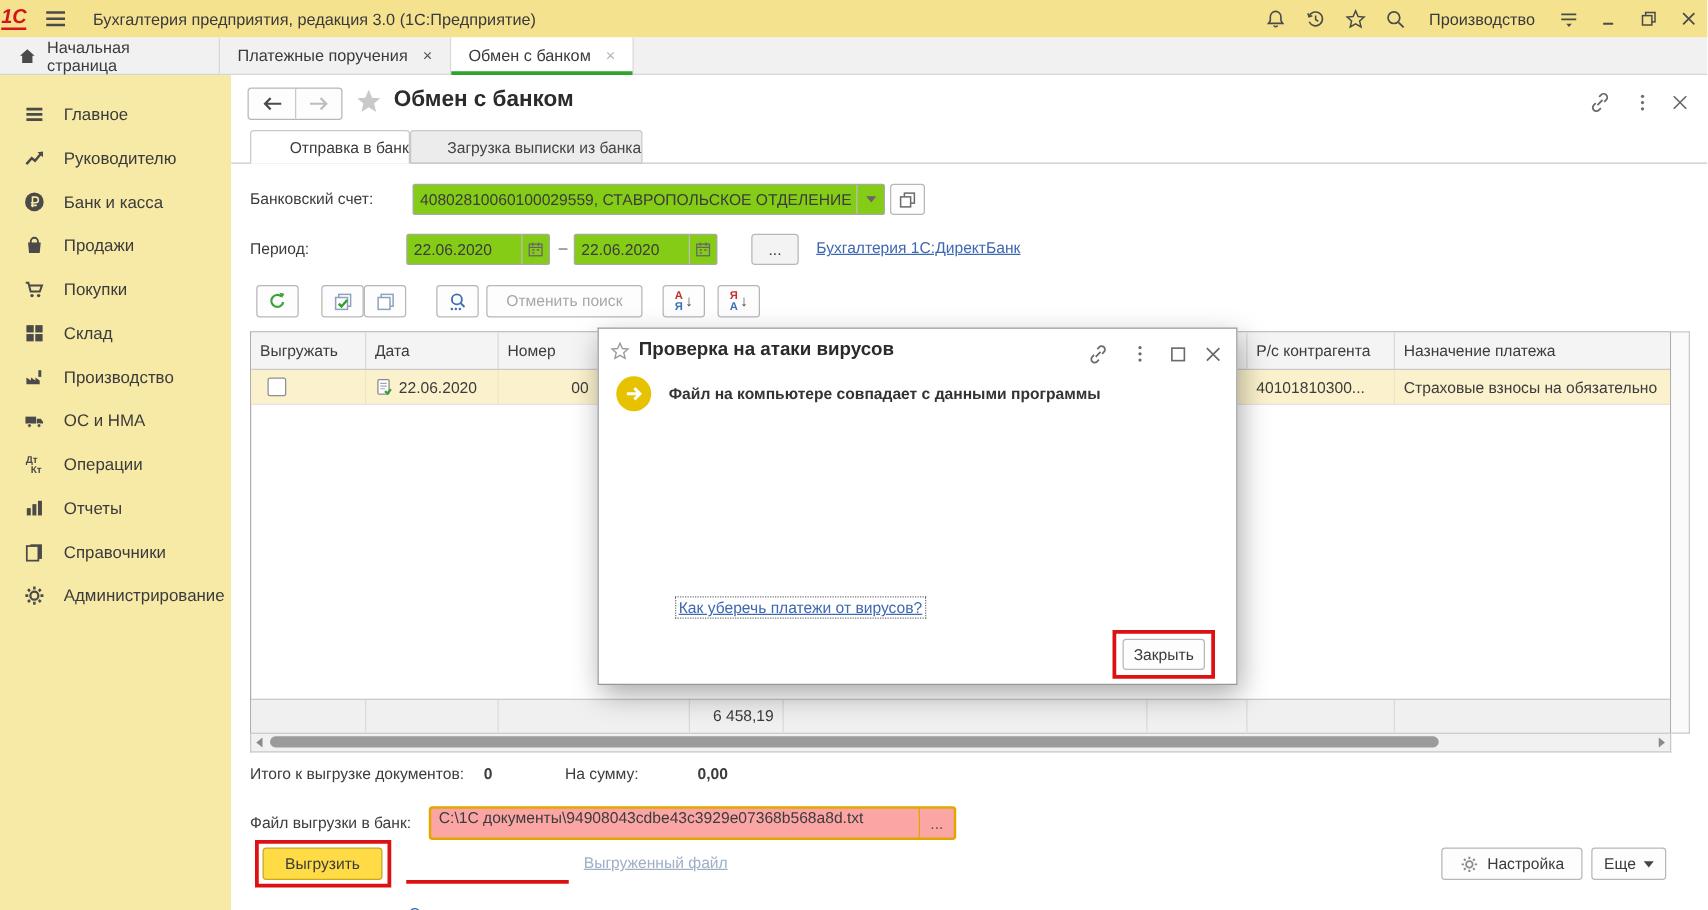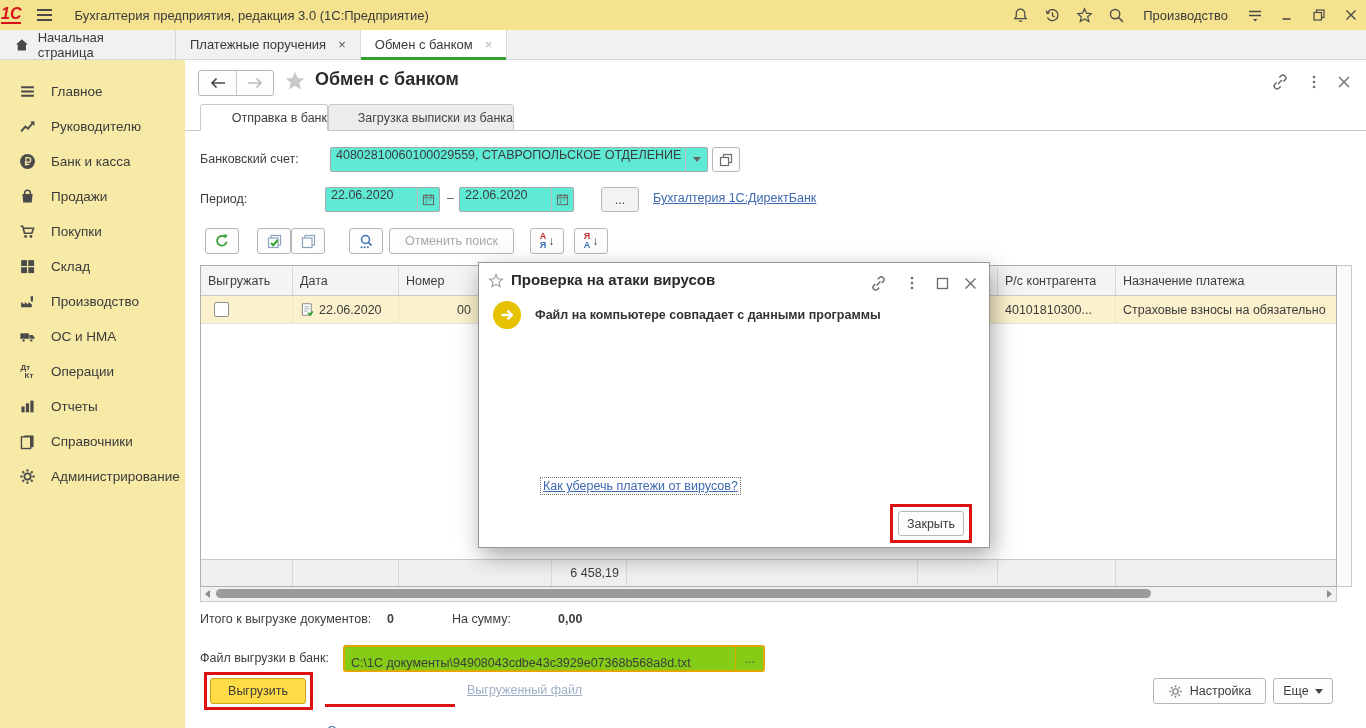--- a/index.html
+++ b/index.html
@@ -38,21 +38,21 @@
   .nav-btn { width:37px; height:24px; display:flex; align-items:center; justify-content:center; cursor:pointer; }
   .nav-btn + .nav-btn { border-left:1px solid #c9c9c9; }
   .page-title { position:absolute; left:130px; top:9px; font-size:18px; font-weight:bold; color:#2b2b2b; }
 
   .ptab { position:absolute; top:44px; height:27px; display:flex; align-items:center; justify-content:flex-end; font-size:12.5px; border:1px solid #c9c9c9; border-radius:3px 3px 0 0; cursor:pointer; }
   .ptab.on { background:#fff; border-bottom:1px solid #fff; z-index:2; }
   .ptab.off { background:#ECECEC; color:#444; }
   .ptab-line { position:absolute; left:0; right:0; top:70px; height:1px; background:#C9C9C9; z-index:1; }
 
   .lbl { color:#3c3c3c; }
-  .field { background:#5eead4; border:1px solid #A8A8A8; border-radius:2px; display:flex; align-items:flex-start; }
+  .field { background:#84cc16; border:1px solid #A8A8A8; border-radius:2px; display:flex; align-items:center; }
   .field .txt { padding:0 5px; white-space:nowrap; overflow:hidden; flex:1; }
   .seg { width:22px; align-self:stretch; border-left:1px solid #BDBDBD; display:flex; align-items:center; justify-content:center; cursor:pointer; }
   .caret-dn { width:0; height:0; border-left:4px solid transparent; border-right:4px solid transparent; border-top:5px solid #666; }
   .btn { background:#FDFDFD; border:1px solid #B7B7B7; border-radius:3px; display:flex; align-items:center; justify-content:center; cursor:pointer; color:#3c3c3c; }
   .link { color:#3E68B0; text-decoration:underline; cursor:pointer; white-space:nowrap; }
   .link.disabled { color:#9FAFC6; cursor:default; }
 
   
   .grid { position:absolute; left:15px; top:205px; width:1137px; height:322px; border:1px solid #AFAFAF; background:#fff; }
   .g-head { position:absolute; left:0; top:0; right:0; height:30px; background:#F4F4F4; border-bottom:1px solid #C9C9C9; }
@@ -62,21 +62,21 @@
   .g-foot { position:absolute; left:0; bottom:0; right:0; height:27px; background:#F0F0F0; border-top:1px solid #C9C9C9; }
   .g-foot .g-cell { border-right:1px solid #D9D9D9; }
   .vstrip { position:absolute; left:1152px; top:205px; width:15px; height:322px; background:#FAFAFA; border:1px solid #C9C9C9; border-left:none; }
   .hscroll { position:absolute; left:15px; top:527px; width:1137px; height:15px; background:#F1F1F1; border:1px solid #C9C9C9; border-top:none; }
   .h-thumb { position:absolute; left:15px; top:2px; width:935px; height:9px; background:#9B9B9B; border-radius:5px; cursor:pointer; }
   .h-arrow { position:absolute; top:3px; width:0; height:0; border-top:4px solid transparent; border-bottom:4px solid transparent; cursor:pointer; }
 
   .checkbox { width:15px; height:15px; background:#fff; border:1px solid #8F8F8F; border-radius:2px; cursor:pointer; }
 
   
-  .file-field { position:absolute; left:158px; top:585px; width:422px; height:27px; border:2px solid #E2A600; border-radius:3px; background:#84cc16; display:flex; align-items:flex-end; }
+  .file-field { position:absolute; left:158px; top:585px; width:422px; height:27px; border:2px solid #E2A600; border-radius:3px; background:#fca5a5; display:flex; align-items:flex-start; }
   .file-field .txt { flex:1; padding:0 6px; white-space:nowrap; overflow:hidden; }
   .file-field .seg { border-left:1px solid #E2A600; width:28px; color:#555; }
   .upload-btn { position:absolute; left:25px; top:618px; width:96px; height:26px; background:#FFDB45; border:1px solid #C9A61A; border-radius:3px; display:flex; align-items:center; justify-content:center; cursor:pointer; }
   .ann { position:absolute; border:3px solid #DD1111; z-index:60; pointer-events:none; }
   .ann-line { position:absolute; background:#DD1111; z-index:60; pointer-events:none; }
 
   
   .modal { position:absolute; left:478px; top:262px; width:512px; height:286px; background:#fff; border:1px solid #979797; box-shadow:3px 8px 22px rgba(0,0,0,0.35); z-index:50; }
   .m-title { position:absolute; left:32px; top:8px; font-size:15px; font-weight:bold; color:#2b2b2b; }
   .m-ic { position:absolute; top:11px; width:18px; height:18px; display:flex; align-items:center; justify-content:center; cursor:pointer; }

